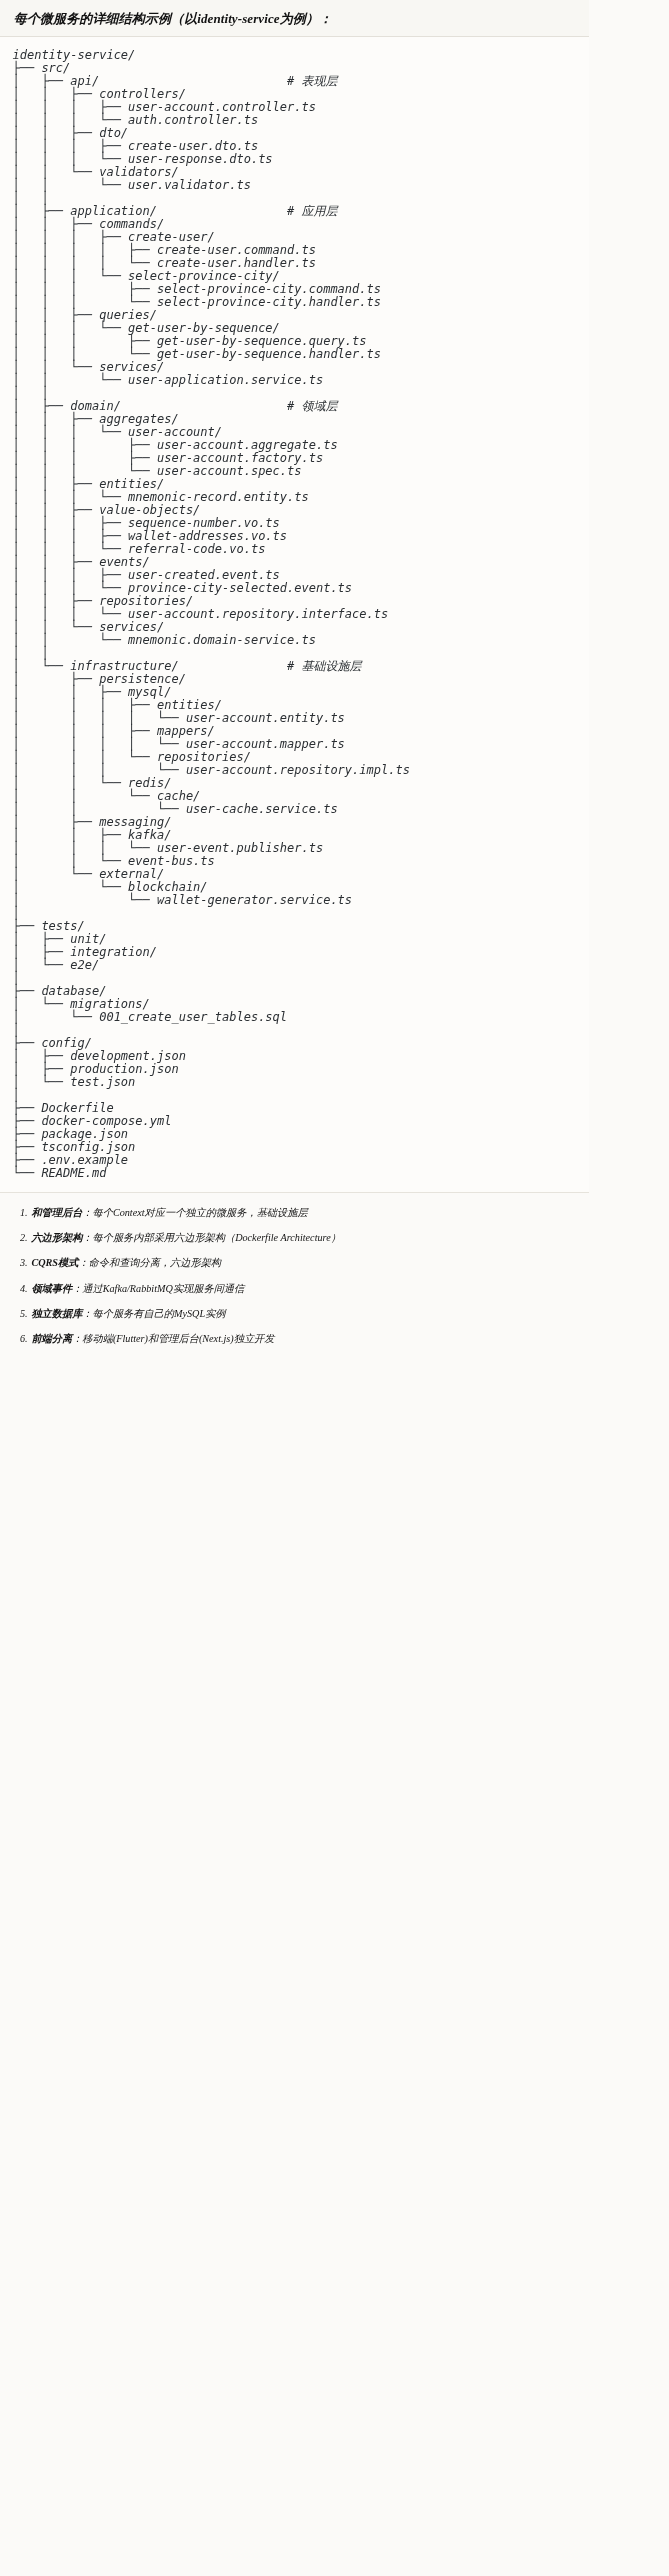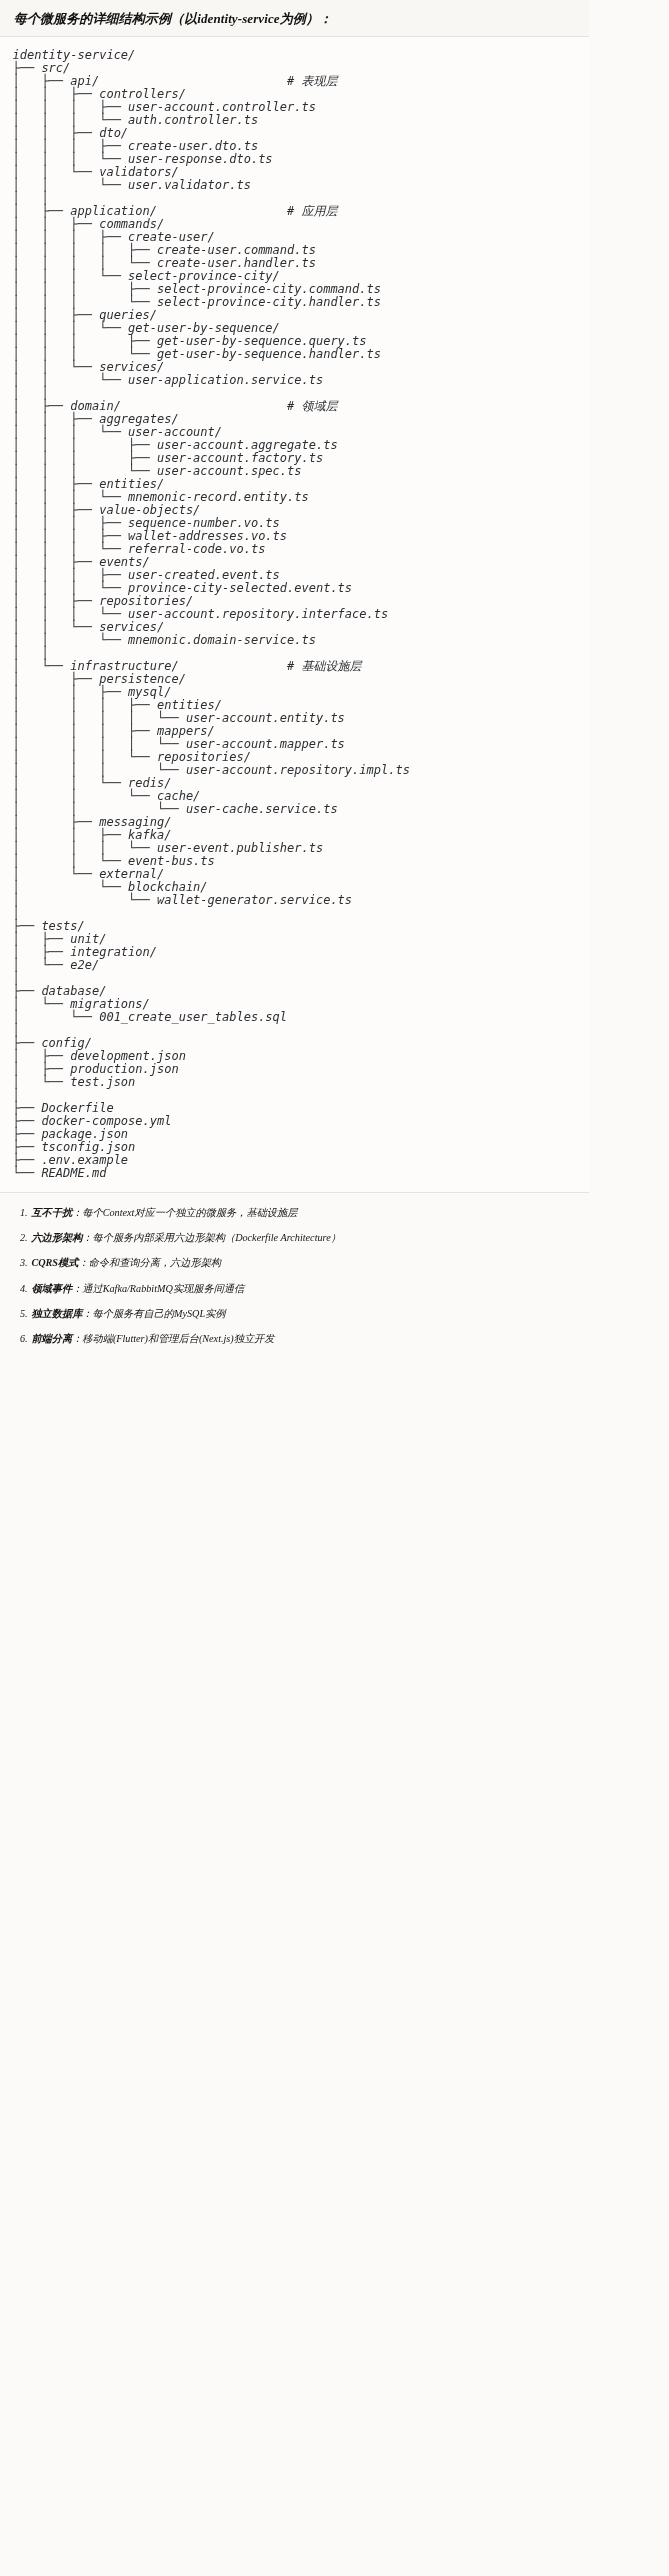--- a/index.html
+++ b/index.html
@@ -194,21 +194,21 @@
 ├── docker-compose.yml
 ├── package.json
 ├── tsconfig.json
 ├── .env.example
 └── README.md</pre>
   </div>
 
   <div class="keypoints">
     <ol class="kp-list">
       <li>
-        <span class="kp-term">互不干扰</span><span class="kp-sep">：</span><span class="kp-desc">每个Context对应一个独立的微服务，基础设施层</span>
+        <span class="kp-term">和管理后台</span><span class="kp-sep">：</span><span class="kp-desc">每个Context对应一个独立的微服务，基础设施层</span>
       </li>
       <li>
         <span class="kp-term">六边形架构</span><span class="kp-sep">：</span><span class="kp-desc">每个服务内部采用六边形架构（Dockerfile Architecture）</span>
       </li>
       <li>
         <span class="kp-term">CQRS模式</span><span class="kp-sep">：</span><span class="kp-desc">命令和查询分离，六边形架构</span>
       </li>
       <li>
         <span class="kp-term">领域事件</span><span class="kp-sep">：</span><span class="kp-desc">通过Kafka/RabbitMQ实现服务间通信</span>
       </li>

